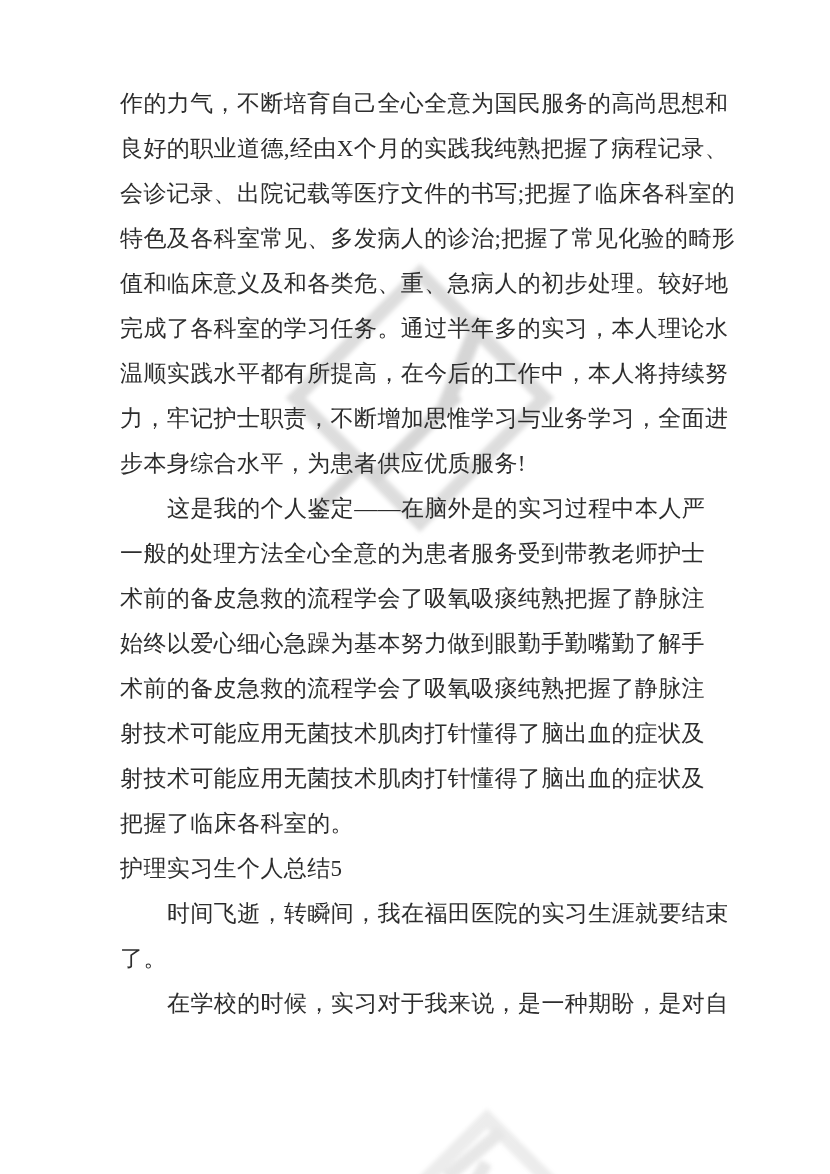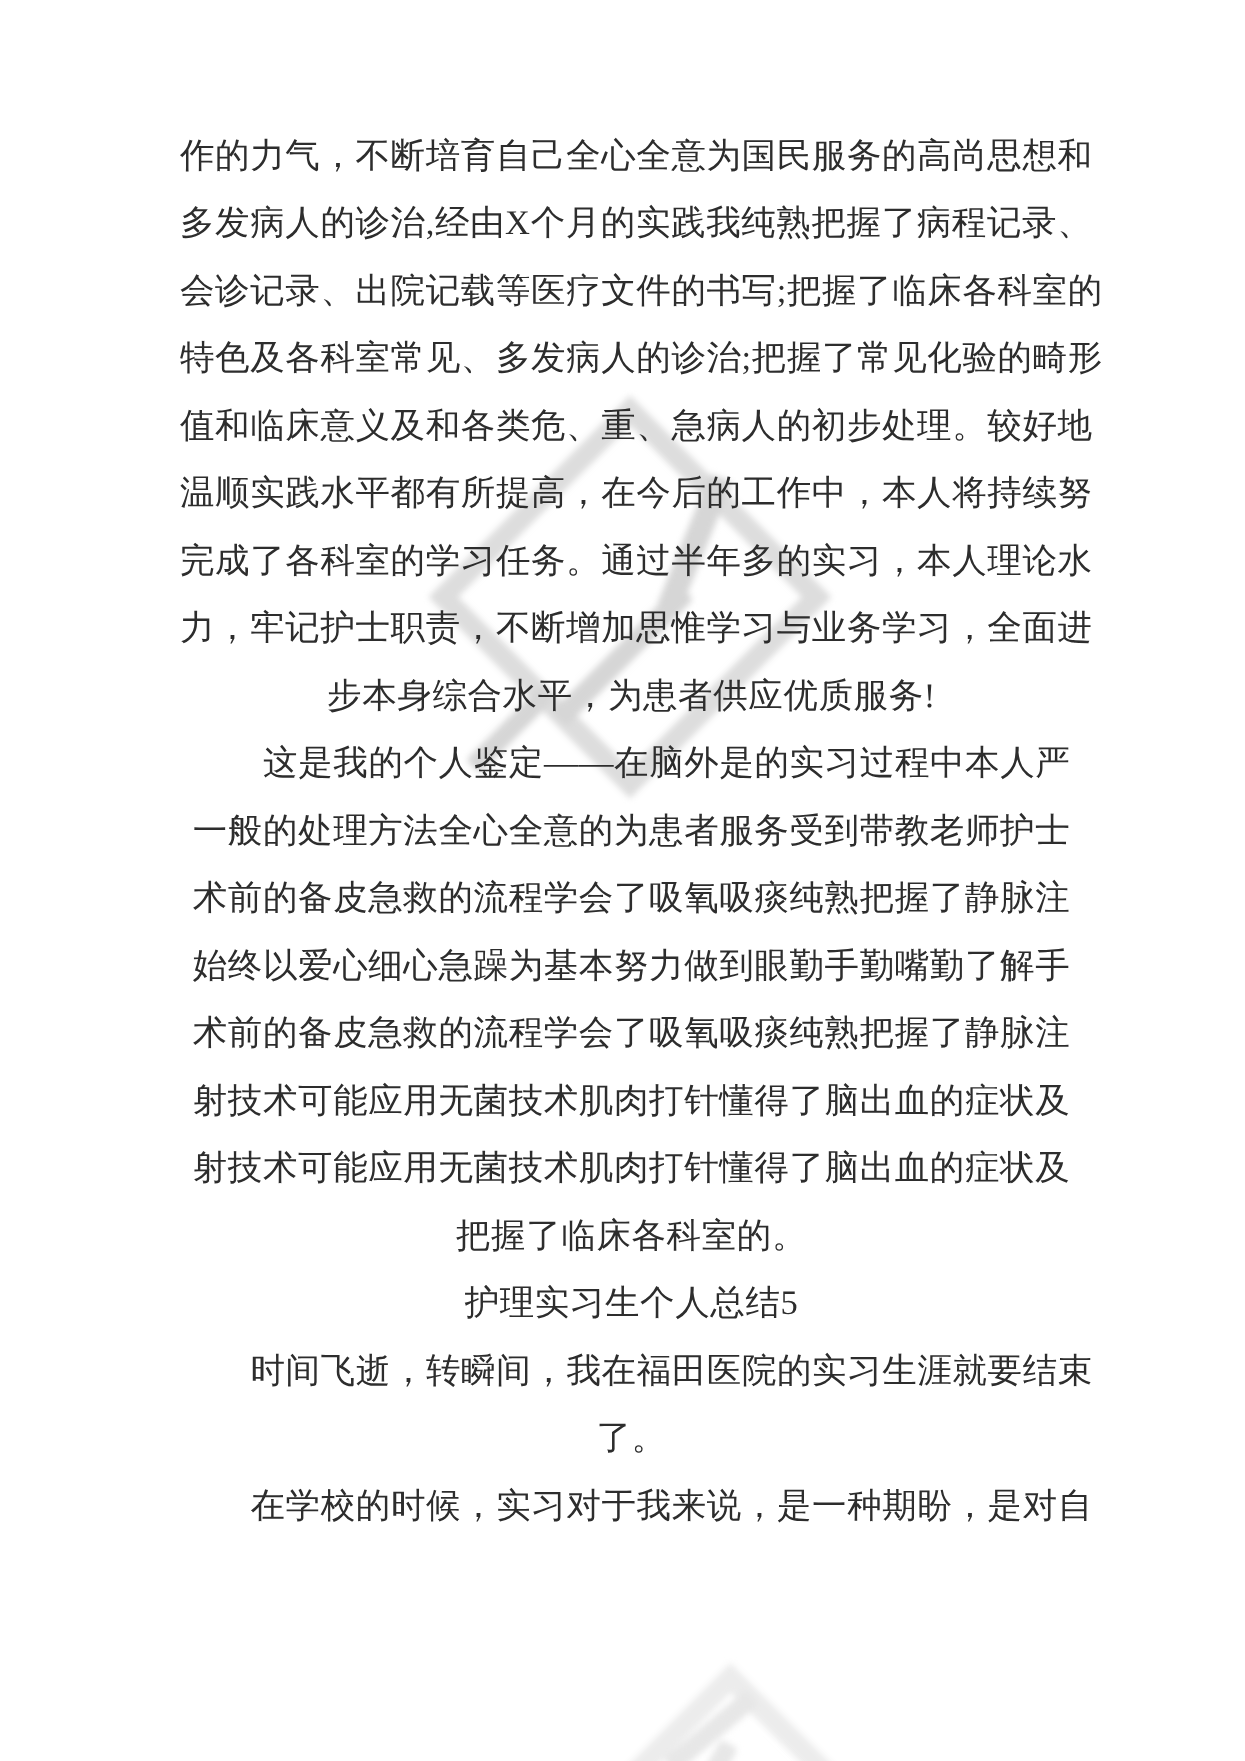--- a/index.html
+++ b/index.html
@@ -7,21 +7,20 @@
     padding: 0;
     background: #ffffff;
   }
   .page {
     position: relative;
     width: 830px;
     height: 1174px;
     background: #ffffff;
     overflow: hidden;
     font-family: "Liberation Serif", serif;
-    text-align: center;
   }
   
   .text-block {
     position: absolute;
     left: 120px;
     top: 81px;
     width: 602px;
     z-index: 2;
   }
   .line {
@@ -79,26 +78,26 @@
   </div>
 
   <div class="wm wm-bottom">
     <div class="wm-diamond" style="border-color: rgb(236, 236, 236);"></div>
     <div class="wm-bar bar-a"></div>
     <div class="wm-bar bar-b"></div>
   </div>
 
   <div class="text-block" style="color: rgb(45, 45, 45);">
       <div class="line">作的力气，不断培育自己全心全意为国民服务的高尚思想和</div>
-      <div class="line">多发病人的诊治,经由X个月的实践我纯熟把握了病程记录、</div>
+      <div class="line">良好的职业道德,经由X个月的实践我纯熟把握了病程记录、</div>
       <div class="line">会诊记录、出院记载等医疗文件的书写;把握了临床各科室的</div>
       <div class="line">特色及各科室常见、多发病人的诊治;把握了常见化验的畸形</div>
       <div class="line">值和临床意义及和各类危、重、急病人的初步处理。较好地</div>
+      <div class="line">完成了各科室的学习任务。通过半年多的实习，本人理论水</div>
       <div class="line">温顺实践水平都有所提高，在今后的工作中，本人将持续努</div>
-      <div class="line">完成了各科室的学习任务。通过半年多的实习，本人理论水</div>
       <div class="line">力，牢记护士职责，不断增加思惟学习与业务学习，全面进</div>
       <div class="line">步本身综合水平，为患者供应优质服务!</div>
       <div class="line indent">这是我的个人鉴定——在脑外是的实习过程中本人严</div>
       <div class="line">一般的处理方法全心全意的为患者服务受到带教老师护士</div>
       <div class="line">术前的备皮急救的流程学会了吸氧吸痰纯熟把握了静脉注</div>
       <div class="line">始终以爱心细心急躁为基本努力做到眼勤手勤嘴勤了解手</div>
       <div class="line">术前的备皮急救的流程学会了吸氧吸痰纯熟把握了静脉注</div>
       <div class="line">射技术可能应用无菌技术肌肉打针懂得了脑出血的症状及</div>
       <div class="line">射技术可能应用无菌技术肌肉打针懂得了脑出血的症状及</div>
       <div class="line">把握了临床各科室的。</div>

